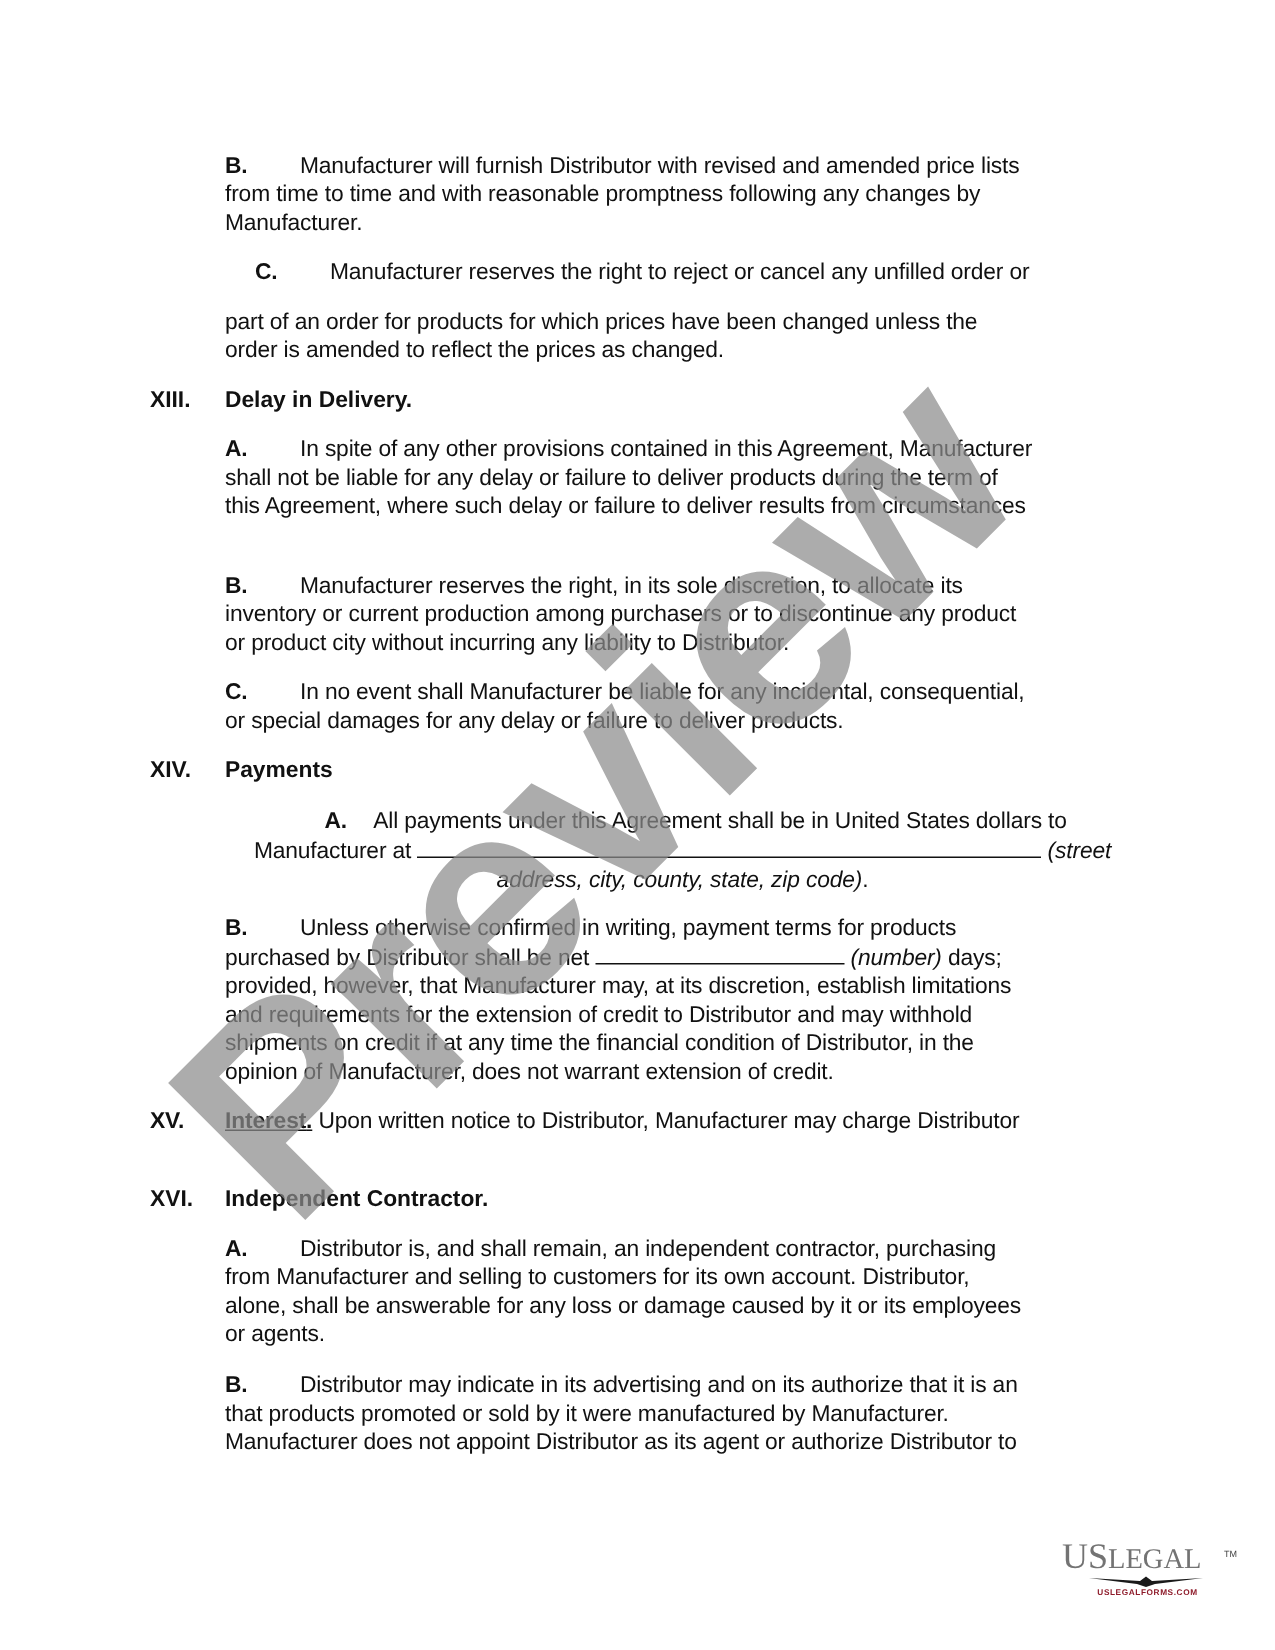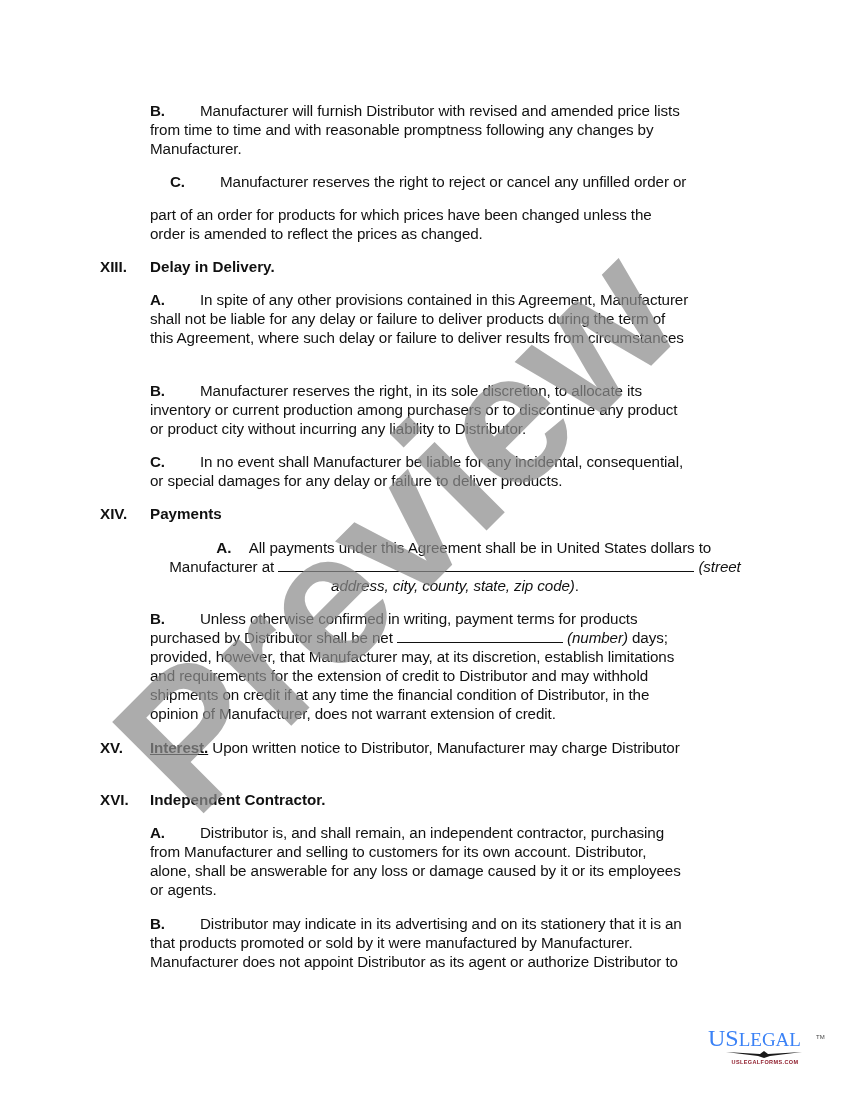--- a/index.html
+++ b/index.html
@@ -85,21 +85,21 @@
       width: 118px;
       height: 42px;
     }
     .logo-text {
       position: absolute;
       left: 2px;
       top: 0px;
       font-family: "Liberation Serif", serif;
       font-size: 24px;
       line-height: 24px;
-      color: #3b82f6;
+      color: #737373;
       letter-spacing: 0px;
     }
     .logo-text .small { font-size: 19px; }
     .logo-tm {
       position: absolute;
       left: 110px;
       top: 2px;
       font-size: 6px;
       color: #444;
       font-family: "Liberation Sans", sans-serif;
@@ -201,21 +201,21 @@
   <div class="sec-title" style="top:790px;">Independent Contractor.</div>
 
   <div class="block" style="top:823px;">
     <div><span class="lbl">A.</span><span>Distributor is, and shall remain, an independent contractor, purchasing</span></div>
     <div>from Manufacturer and selling to customers for its own account. Distributor,</div>
     <div>alone, shall be answerable for any loss or damage caused by it or its employees</div>
     <div>or agents.</div>
   </div>
 
   <div class="block" style="top:914px;">
-    <div><span class="lbl">B.</span><span>Distributor may indicate in its advertising and on its stationery that it is an</span></div>
+    <div><span class="lbl">B.</span><span>Distributor may indicate in its advertising and on its authorize that it is an</span></div>
     <div>that products promoted or sold by it were manufactured by Manufacturer.</div>
     <div>Manufacturer does not appoint Distributor as its agent or authorize Distributor to</div>
   </div>
 
   <div class="watermark">Preview</div>
 
   <div class="logo">
     <div class="logo-text"><span>US</span><span class="small">LEGAL</span></div>
     <div class="logo-tm">TM</div>
     <svg class="logo-eagle" viewBox="0 0 80 8">

